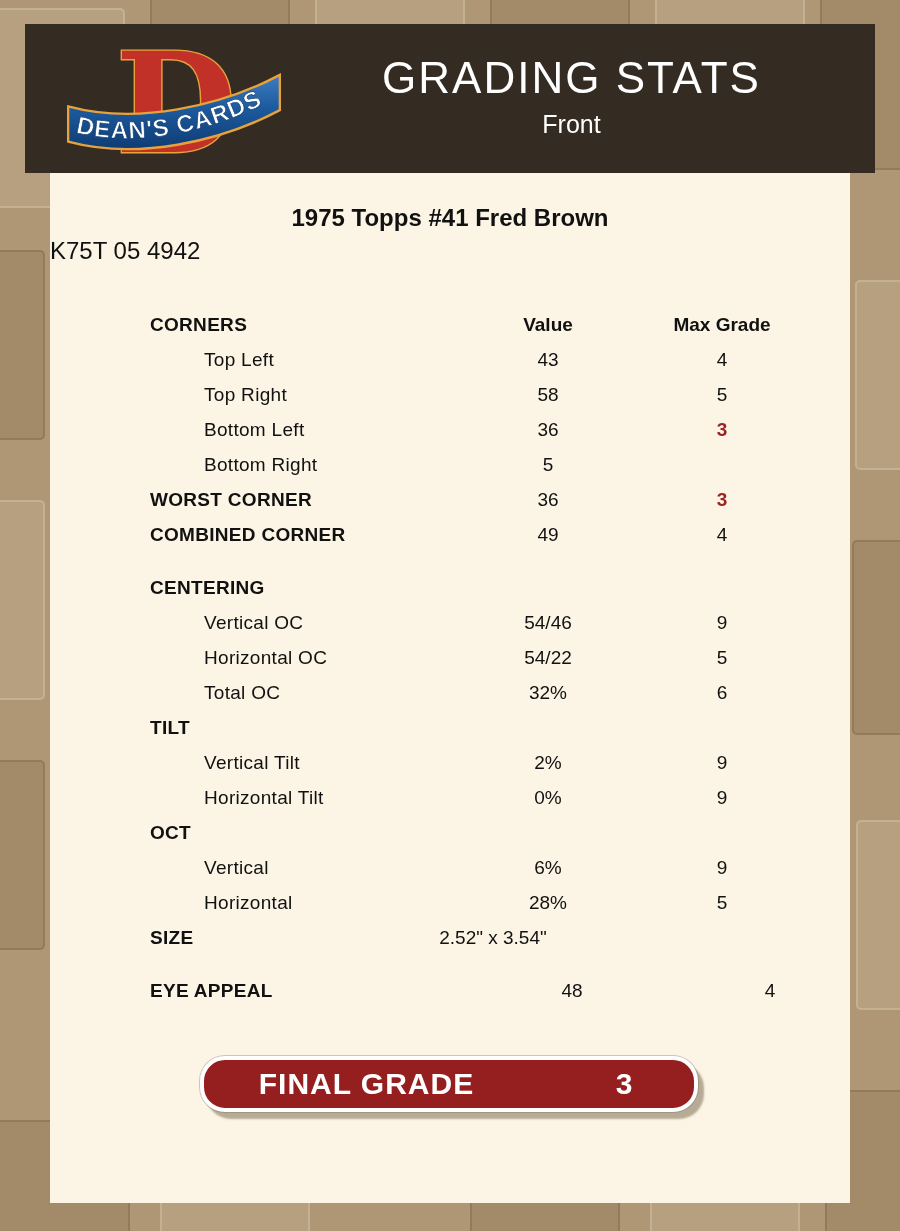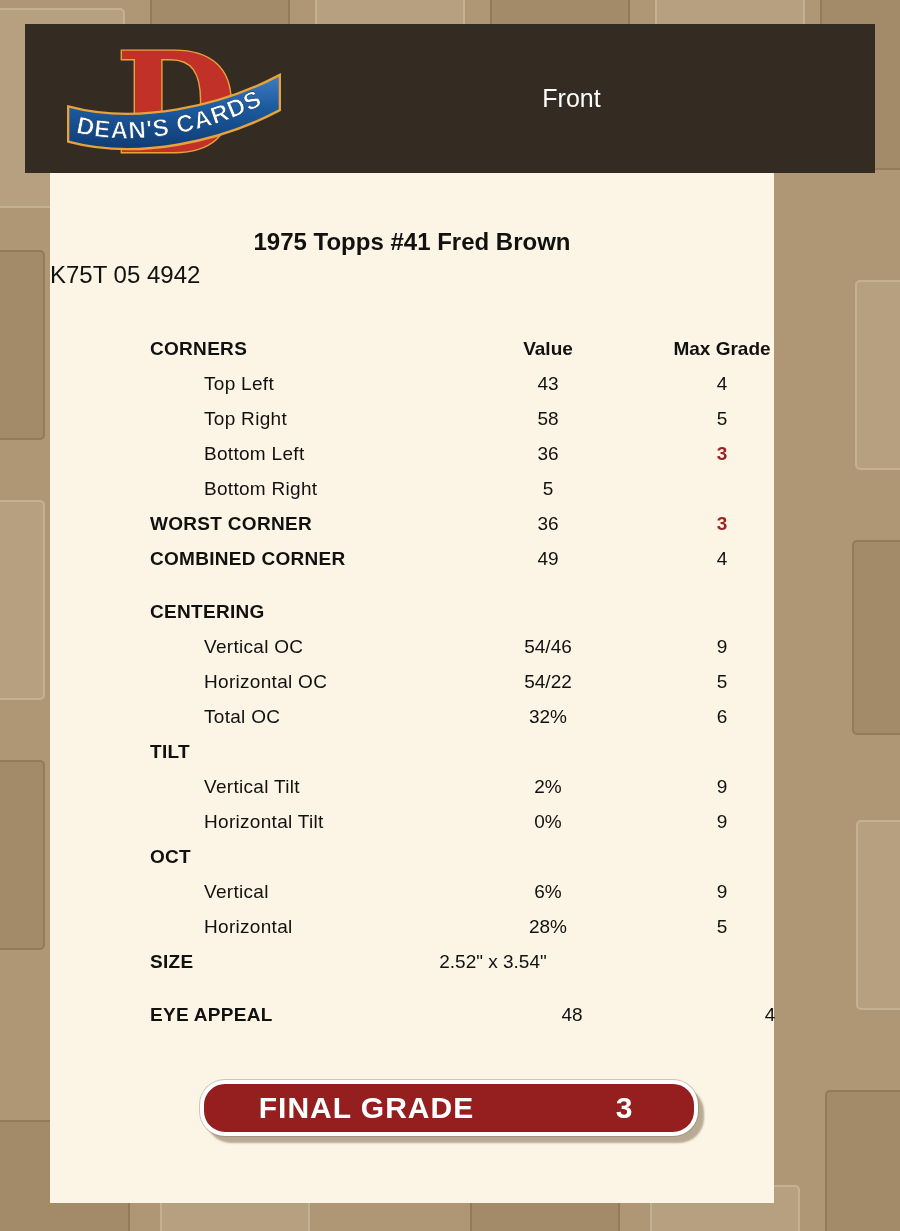--- a/index.html
+++ b/index.html
@@ -44,24 +44,24 @@
     color:#fff; font-size:44px; line-height:46px; letter-spacing:2px;
     white-space:nowrap;
   }
   .front-subtitle {
     color:#fff; font-size:25px; line-height:35px;
   }
 
   
   .panel {
     position:absolute; left:50px; top:173px;
-    width:724px; height:1030px;
+    width:800px; height:1030px;
     background:#FCF5E5;
     z-index:2;
-    padding-top:56px;
+    padding-top:32px;
   }
   .card-title {
     text-align:center; font-weight:bold; font-size:24px; line-height:26px;
   }
   .card-serial {
     text-align:left; font-size:24px; line-height:28px; margin-top:6px;
   }
 
   
   .stats-table { margin-top:42px; }
@@ -144,20 +144,21 @@
 
         <path d="M6,78 C80,98 170,78 234,44 L234,82 C170,116 80,136 6,116 Z" fill="url(#ribbonGrad)" stroke="#E8A23B" stroke-width="2.5"></path>
         <path id="ribbonTextPath" d="M14,106 C85,124 172,102 230,68" fill="none"></path>
         <text font-size="26" font-weight="bold" fill="#ffffff" stroke="#0F3C74" stroke-width="0.7" letter-spacing="1" font-family="'Liberation Sans', sans-serif">
           <textPath href="#ribbonTextPath">DEAN'S CARDS</textPath>
         </text>
       </svg>
     </div>
 
     <div class="header-titles">
+      <div class="grading-title">GRADING STATS</div>
       <div class="front-subtitle">Front</div>
     </div>
   </div>
 
   <div class="panel">
 
     <div class="card-title">1975 Topps #41 Fred Brown</div>
     <div class="card-serial">K75T 05 4942</div>
 
     <div class="stats-table">

